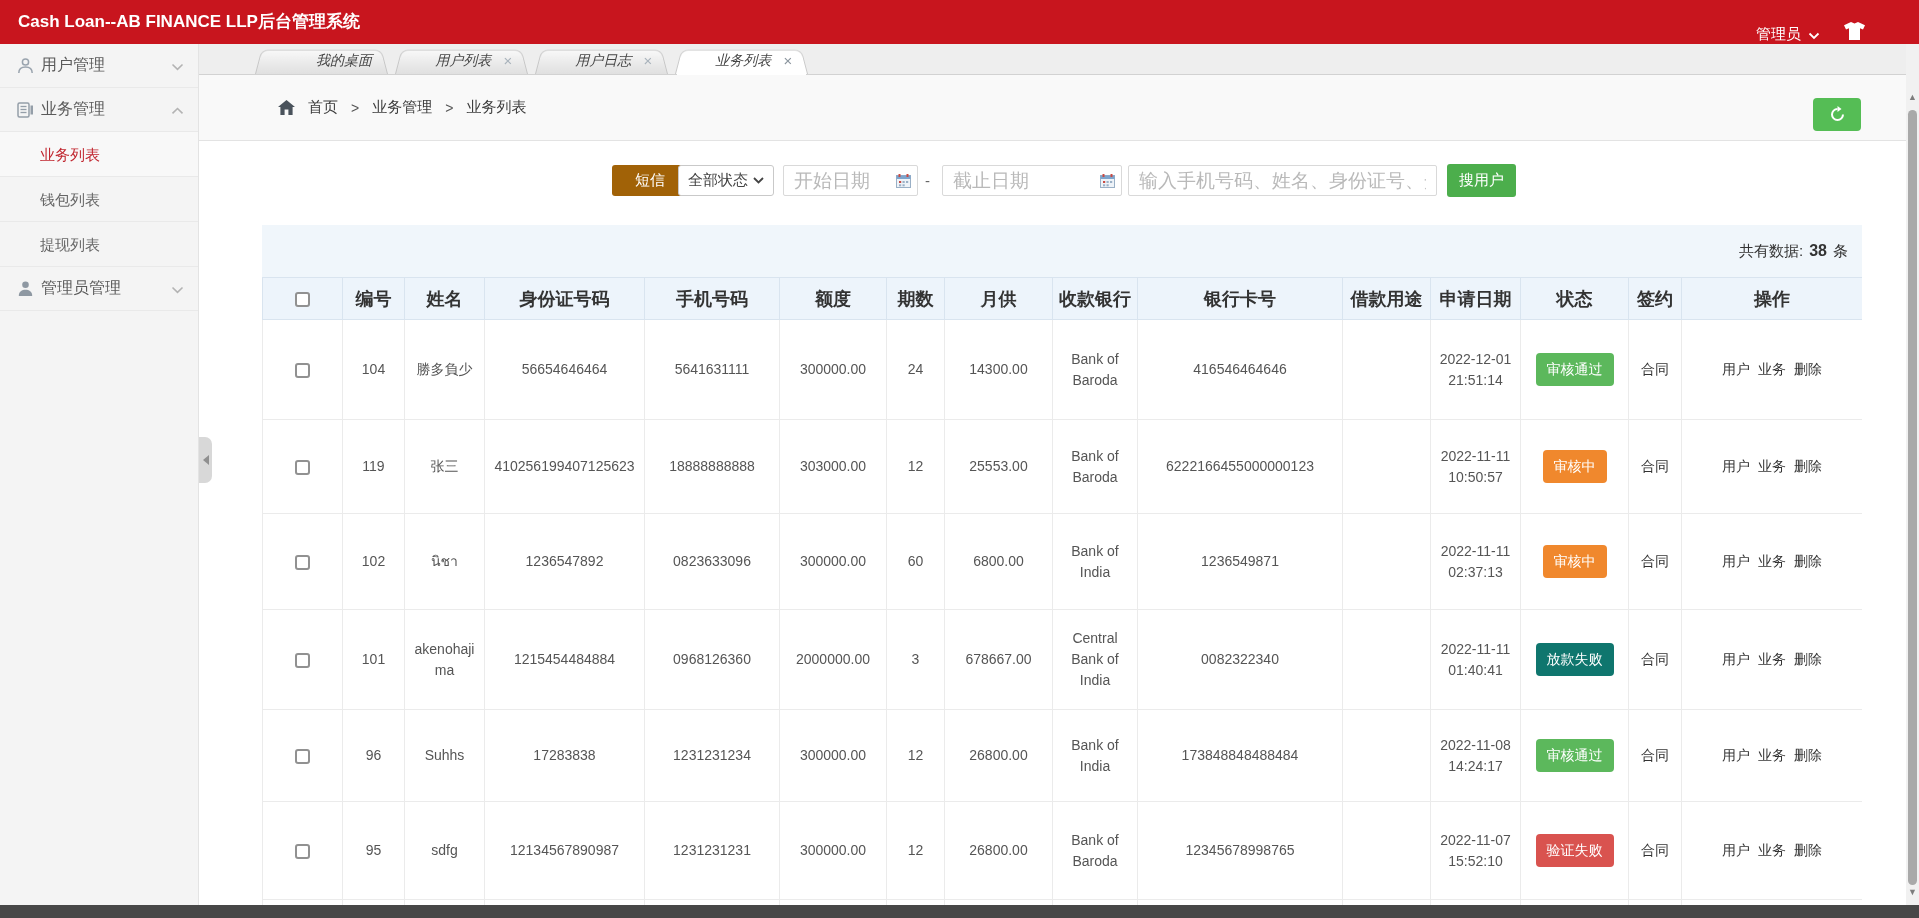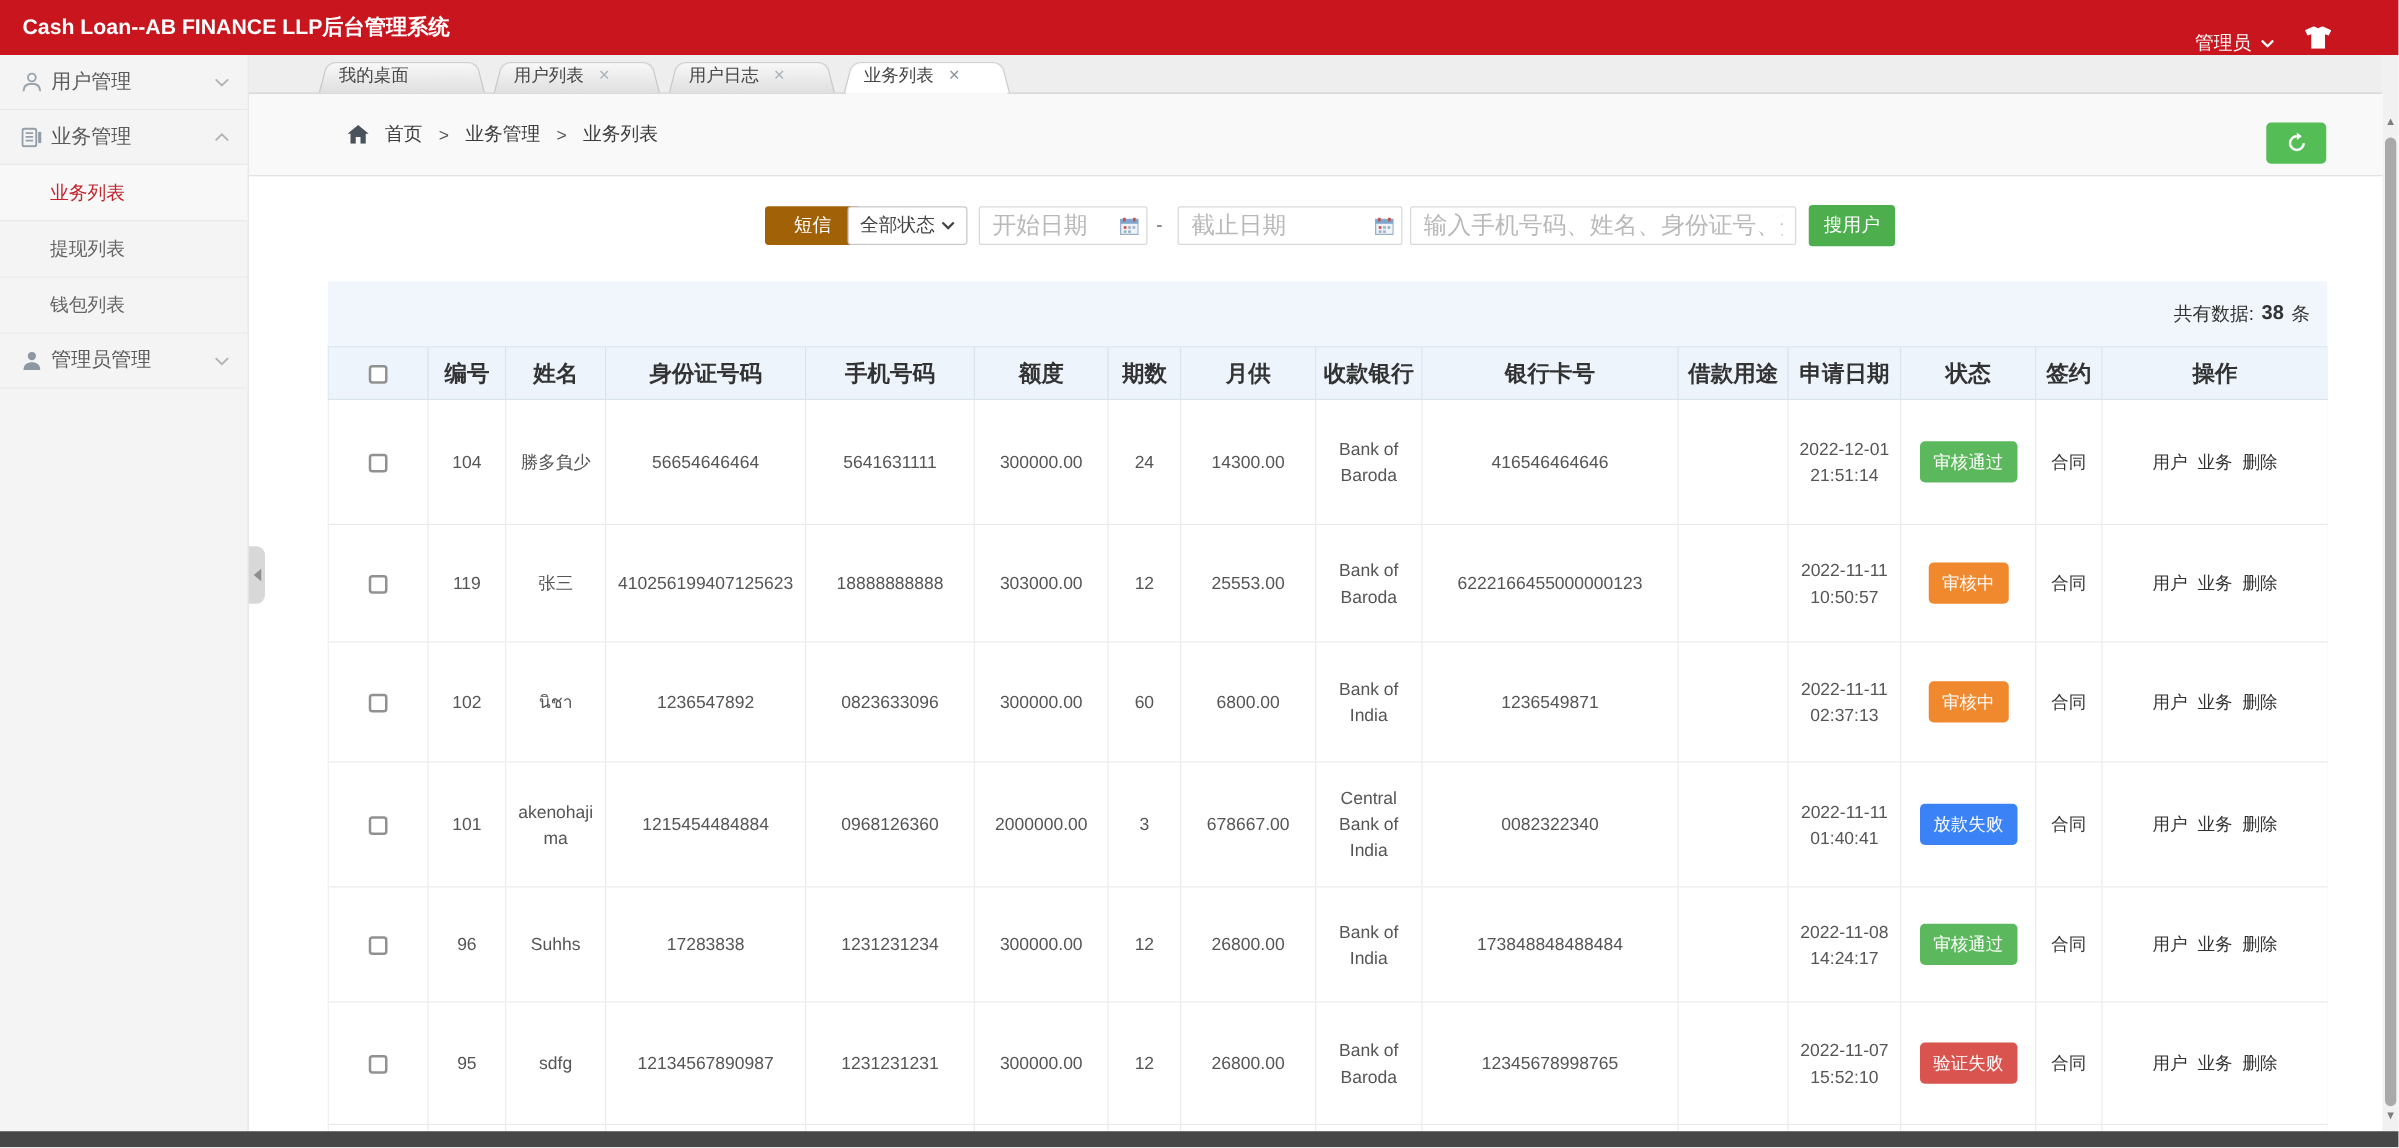--- a/index.html
+++ b/index.html
@@ -19,21 +19,21 @@
   .side-item .icn { width:24px; display:flex; align-items:center; }
   .side-item .lbl { flex:1; }
   .side-sub { height:45px; line-height:45px; padding-left:40px; font-size:15px; color:#666; border-bottom:1px solid #e9e9e9; cursor:pointer; }
   .side-sub.active { color:#c0252e; background:#f8f8f8; }
   .collapse-handle { position:absolute; left:199px; top:437px; width:13px; height:46px; background:#d8d8d8; border-radius:0 7px 7px 0; z-index:3; display:flex; align-items:center; justify-content:center; cursor:pointer; }
   .collapse-arrow { width:0; height:0; border-top:5px solid transparent; border-bottom:5px solid transparent; border-right:6px solid #8f8f8f; }
 
   
   .tabbar { position:absolute; left:199px; top:44px; width:1707px; height:31px; background:#eeeeee; border-bottom:1px solid #d2d2d2; z-index:2; }
   .tabs { position:absolute; left:56px; bottom:0; display:flex; align-items:flex-end; }
-  .tab { position:relative; height:27px; min-width:133px; margin-right:7px; display:flex; align-items:center; justify-content:flex-start; gap:12px; font-size:14px; color:#454545; padding:0 16px; cursor:pointer; }
+  .tab { position:relative; height:27px; min-width:133px; margin-right:7px; display:flex; align-items:center; justify-content:flex-end; gap:12px; font-size:14px; color:#454545; padding:0 16px; cursor:pointer;font-style:italic; }
   .tab::before { content:""; position:absolute; inset:0; background:linear-gradient(#f8f8f8,#e0e0e0); border:1px solid #c6c6c6; border-bottom:none; border-radius:8px 8px 0 0; transform:perspective(22px) rotateX(5deg); transform-origin:50% 100%; }
   .tab.active::before { background:#fff; border-color:#c9c9c9; }
   .tab.active::after { content:""; position:absolute; left:2px; right:2px; bottom:-1px; height:2px; background:#fff; }
   .tab .t-lbl,.tab .t-x { position:relative; z-index:1; }
   .t-x { color:#a8b2bb; font-size:15px; line-height:1; }
   .tab.active .t-x { color:#8a949d; }
 
   
   .crumbrow { position:absolute; left:199px; top:75px; width:1707px; height:66px; background:#f9f9f9; border-bottom:1px solid #e3e3e3; z-index:1; }
   .breadcrumb { position:absolute; left:79px; top:0; height:65px; display:flex; align-items:center; gap:13px; font-size:15px; color:#3c3c3c; }
@@ -124,22 +124,22 @@
             <line x1="3.5" y1="8.5" x2="9.5" y2="8.5" stroke="#949ea8" stroke-width="1.3"></line>
             <line x1="3.5" y1="11.5" x2="9.5" y2="11.5" stroke="#949ea8" stroke-width="1.3"></line>
           </svg>
         </span>
         <span class="lbl">业务管理</span>
         <span><svg width="13" height="8" viewBox="0 0 13 8">
             <polyline points="1.5,6.3 6.5,1.5 11.5,6.3" fill="none" stroke="#b3b3b3" stroke-width="1.6"></polyline>
           </svg></span>
       </div>
       <div class="side-sub active">业务列表</div>
+      <div class="side-sub">钱包列表</div>
       <div class="side-sub">提现列表</div>
-      <div class="side-sub">钱包列表</div>
       <div class="side-item">
         <span class="icn">
           <svg width="17" height="17" viewBox="0 0 17 17">
             <circle cx="8.5" cy="4.8" r="3.3" fill="#8e98a2"></circle>
             <path d="M1.8 16 C1.8 11.4 5 9.8 8.5 9.8 C12 9.8 15.2 11.4 15.2 16 Z" fill="#8e98a2"></path>
           </svg>
         </span>
         <span class="lbl">管理员管理</span>
         <span><svg width="13" height="8" viewBox="0 0 13 8">
             <polyline points="1.5,1.5 6.5,6.3 11.5,1.5" fill="none" stroke="#b3b3b3" stroke-width="1.6"></polyline>
@@ -339,21 +339,21 @@
               <td>akenohajima</td>
               <td>1215454484884</td>
               <td>0968126360</td>
               <td>2000000.00</td>
               <td>3</td>
               <td>678667.00</td>
               <td>Central Bank of India</td>
               <td>0082322340</td>
               <td></td>
               <td class="c-date">2022-11-11 01:40:41</td>
-              <td><span class="badge" style="background: #3b82f6;">放款失败</span></td>
+              <td><span class="badge" style="background: #0f766e;">放款失败</span></td>
               <td><span class="sign-link">合同</span></td>
               <td><span class="act-link">用户</span><span class="act-link">业务</span><span class="act-link">删除</span></td>
             </tr>
             <tr style="height: 92px;">
               <td><span class="cb"></span></td>
               <td>96</td>
               <td>Suhhs</td>
               <td>17283838</td>
               <td>1231231234</td>
               <td>300000.00</td>

